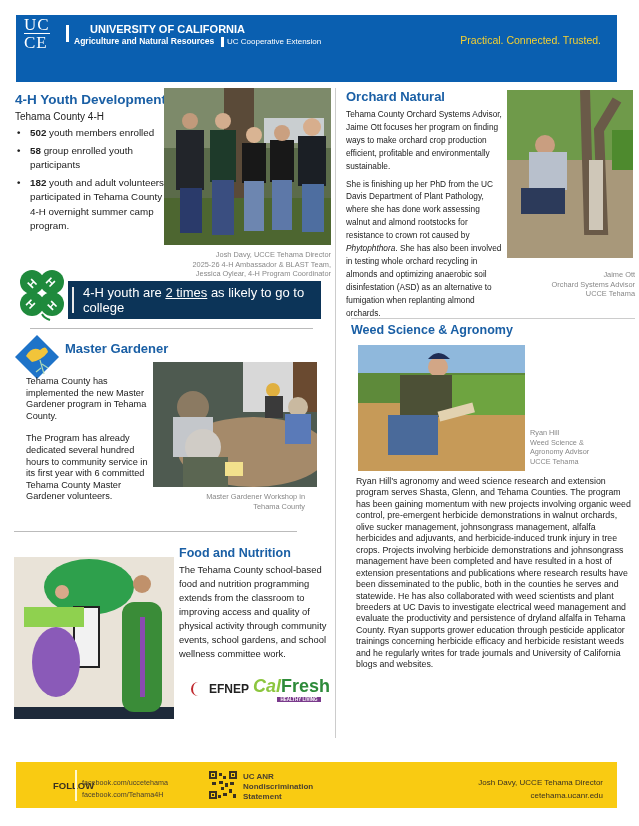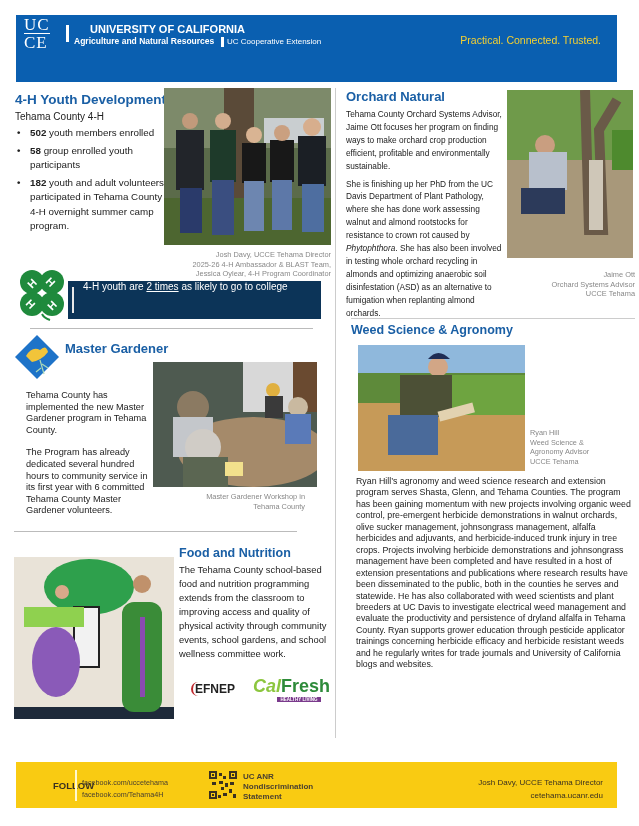--- a/index.html
+++ b/index.html
@@ -18,21 +18,21 @@
 
   
   .h-title { color: #1a5fa5; font-weight: bold; font-size: 13.5px; }
   .body-txt { font-size: 9.3px; line-height: 13.7px; color: #222; }
   .bullets { list-style: none; }
   .bullets li { position: relative; padding-left: 15px; margin-bottom: 3px; }
   .bullets li::before { content: "•"; position: absolute; left: 2px; top: 0; font-weight: bold; }
   .caption { font-size: 7.4px; color: #888; text-align: right; line-height: 9.5px; }
   .photo { overflow: hidden; }
 
-  .stat-banner { left: 68px; top: 281px; width: 253px; height: 38px; background: #0c3458; color: #fff; font-size: 10px; display: flex; align-items: flex-start; padding-left: 15px; }
+  .stat-banner { left: 68px; top: 281px; width: 253px; height: 38px; background: #0c3458; color: #fff; font-size: 13px; display: flex; align-items: center; padding-left: 15px; }
   .stat-banner .bar { width: 2px; height: 26px; background: #e8e8e8; position: absolute; left: 4px; top: 6px; }
   .stat-banner u { text-decoration: underline; }
 
   .hr { height: 1px; background: #bbb; }
   .vr { width: 1px; background: #ccc; }
 
   
   .footer { left: 16px; top: 762px; width: 601px; height: 46px; background: #f9cb12; }
   .follow { left: 29px; top: 780px; font-weight: bold; font-size: 9.5px; color: #3a3120; padding-left: 24px; }
   .follow-bar { left: 75px; top: 770px; width: 2px; height: 31px; background: #fff8d0; }
@@ -122,21 +122,21 @@
 <div class="abs hr" style="left:30px;top:328px;width:283px;"></div>
 
 <div class="abs" style="left:14px;top:334px;width:46px;height:46px;">
   <svg width="46" height="46" viewBox="0 0 46 46">
     <polygon points="23,1 45,23 23,45 1,23" fill="#1e73c8"></polygon>
     <path d="M12 22 Q18 12 26 16 Q32 10 34 18 Q28 26 18 28 Z" fill="#f2c43a"></path>
     <path d="M26 26 L30 40 M28 30 L34 34 M27 34 L22 38" stroke="#a9d9b8" stroke-width="1.2"></path>
   </svg>
 </div>
 <div class="abs h-title" style="left:65px;top:341px;font-size:13px;">Master Gardener</div>
-<div class="abs body-txt" style="left:26px;top:390px;width:128px;font-size:9.2px;line-height:11.6px;">
+<div class="abs body-txt" style="left:26px;top:376px;width:128px;font-size:9.2px;line-height:11.6px;">
   <p style="margin-bottom:11px;">Tehama County has implemented the new Master Gardener program in Tehama County.</p>
   <p>The Program has already dedicated several hundred hours to community service in its first year with 6 committed Tehama County Master Gardener volunteers.</p>
 </div>
 <div class="abs photo" style="left:153px;top:362px;width:164px;height:125px;">
   <svg width="164" height="125" viewBox="0 0 164 125">
     <rect width="164" height="125" fill="#4e5a50"></rect>
     <rect x="90" y="0" width="74" height="50" fill="#d8d8d8"></rect>
     <rect x="140" y="0" width="24" height="50" fill="#6a4a30"></rect>
     <ellipse cx="100" cy="90" rx="75" ry="35" fill="#a58a6a"></ellipse>
     <circle cx="40" cy="45" r="16" fill="#8b7a62"></circle>
@@ -167,21 +167,21 @@
     <ellipse cx="42" cy="105" rx="24" ry="35" fill="#8a5ab8"></ellipse>
     <circle cx="48" cy="35" r="7" fill="#d9a98a"></circle>
     <rect x="108" y="45" width="40" height="110" fill="#3a8c38" rx="12"></rect>
     <circle cx="128" cy="27" r="9" fill="#c0916b"></circle>
     <rect x="126" y="60" width="5" height="80" fill="#8a4ab0"></rect>
   </svg>
 </div>
 <div class="abs h-title" style="left:179px;top:546px;font-size:12.5px;">Food and Nutrition</div>
 <div class="abs body-txt" style="left:179px;top:563px;width:150px;font-size:9.4px;line-height:14px;">The Tehama County school-based food and nutrition programming extends from the classroom to improving access and quality of physical activity through community events, school gardens, and school wellness committee work.</div>
 <div class="abs" style="left:191px;top:682px;display:flex;align-items:center;">
-  <span style="font-weight:bold;font-size:12px;color:#222;border-left:2px solid #c0282d;border-radius:10px 0 0 10px;padding-left:2px;">EFNEP</span>
+  <span style="font-weight:bold;font-size:12px;color:#222;border-left:2px solid #c0282d;border-radius:10px 0 0 10px;padding-left:16px;">EFNEP</span>
 </div>
 <div class="abs" style="left:253px;top:676px;">
   <span style="font-style:italic;font-size:18px;color:#8cc63f;font-weight:bold;">Cal</span><span style="font-size:18px;color:#2e8b3a;font-weight:bold;margin-top:48px;">Fresh</span>
   <div style="background:#7a3a8c;color:#fff;font-size:4.5px;font-weight:bold;text-align:center;margin-left:24px;width:44px;">HEALTHY LIVING</div>
 </div>
 
 <div class="abs vr" style="left:335px;top:88px;height:650px;"></div>
 
 <div class="abs h-title" style="left:346px;top:89px;font-size:13px;">Orchard Natural</div>
 <div class="abs body-txt" style="left:346px;top:108px;width:158px;font-size:8.3px;line-height:12.9px;">

